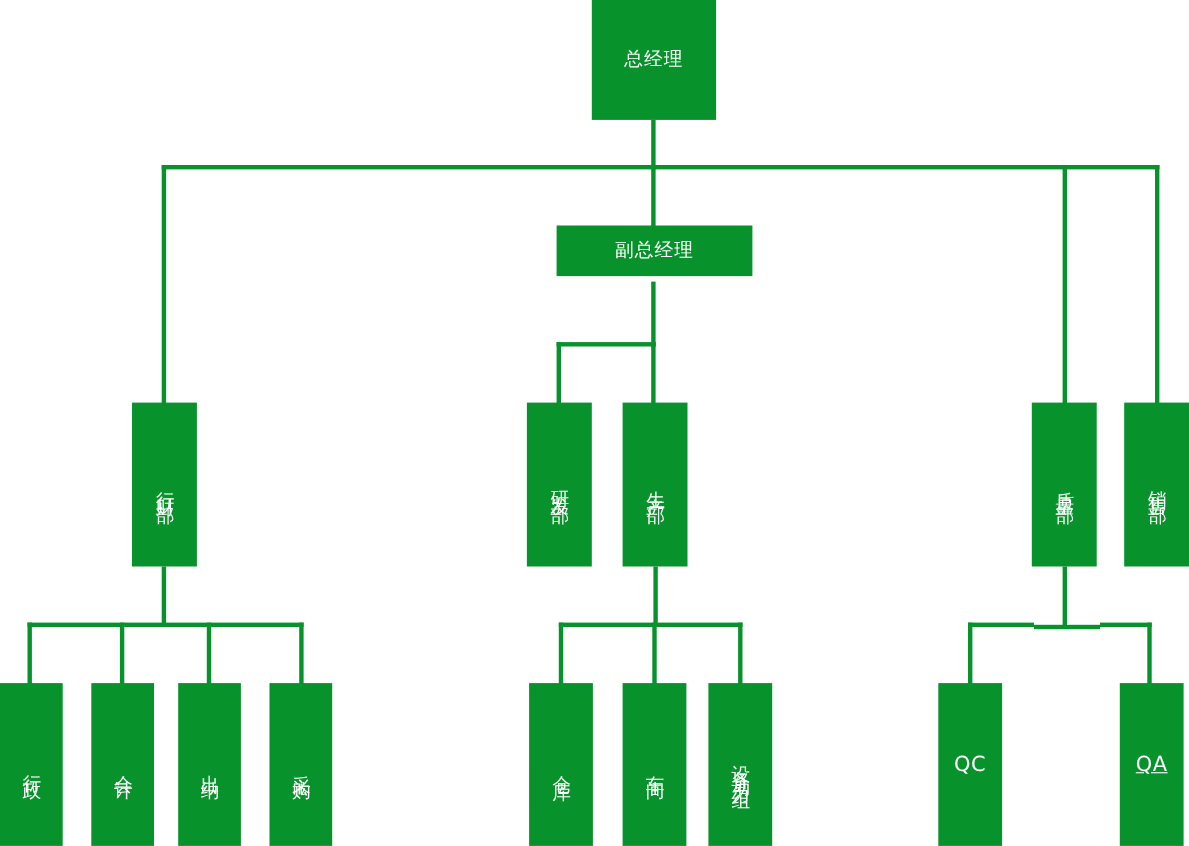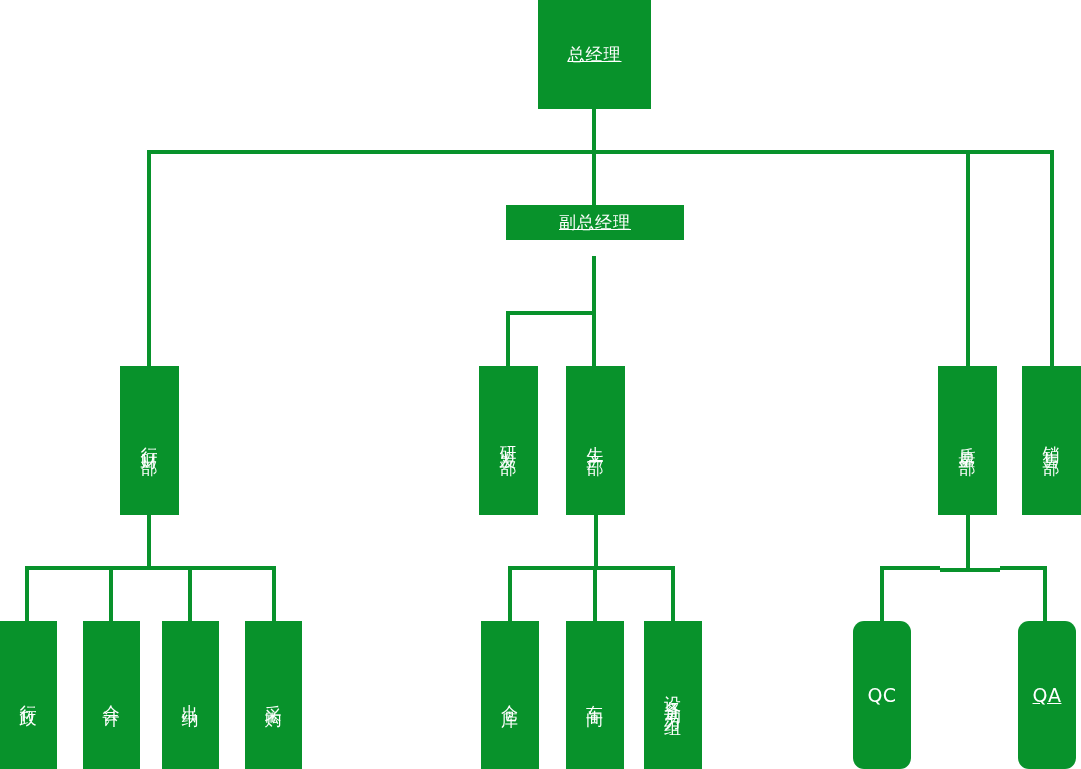--- a/index.html
+++ b/index.html
@@ -25,33 +25,31 @@
     display: flex;
     align-items: center;
     justify-content: center;
     box-sizing: border-box;
     line-height: 1.18;
     text-align: center;
   }
   .node.horiz {
     font-size: 17px;
     letter-spacing: 1px;
-    text-decoration: underline;
   }
   .node.vert {
     font-size: 17px;
     writing-mode: vertical-rl;
     text-orientation: upright;
     letter-spacing: 6px;
     text-indent: 3px;
   }
   .node.latin {
     font-size: 19px;
     letter-spacing: 0.5px;
-    border-radius: 11px;
   }
   .conn {
     position: absolute;
     background: #08922b;
   }
 </style>
 </head>
 <body>
 
 <div id="chart-root">
@@ -97,21 +95,21 @@
 
   <div class="conn" style="left:880px; top:566px; width:60px; height:4px;"></div>
   <div class="conn" style="left:1000px; top:566px; width:47px; height:4px;"></div>
   <div class="conn" style="left:940px; top:568px; width:60px; height:4px;"></div>
 
   <div class="conn" style="left:880px; top:566px; width:4px; height:57px;"></div>
   <div class="conn" style="left:1043px; top:566px; width:4px; height:57px;"></div>
 
   <div class="node horiz" style="left:538px; top:0px; width:113px; height:109px;">总经理</div>
 
-  <div class="node horiz" style="left:506px; top:205px; width:178px; height:35px;">副总经理</div>
+  <div class="node horiz" style="left:506px; top:205px; width:178px; height:46px;">副总经理</div>
 
   <div class="node vert" style="left:120px; top:366px; width:59px; height:149px;">行财部</div>
   <div class="node vert" style="left:479px; top:366px; width:59px; height:149px;">研发部</div>
   <div class="node vert" style="left:566px; top:366px; width:59px; height:149px;">生产部</div>
   <div class="node vert" style="left:938px; top:366px; width:59px; height:149px;">质量部</div>
   <div class="node vert" style="left:1022px; top:366px; width:59px; height:149px;">销售部</div>
 
   <div class="node vert" style="left:0px; top:621px; width:57px; height:148px;">行政</div>
   <div class="node vert" style="left:83px; top:621px; width:57px; height:148px;">会计</div>
   <div class="node vert" style="left:162px; top:621px; width:57px; height:148px;">出纳</div>

